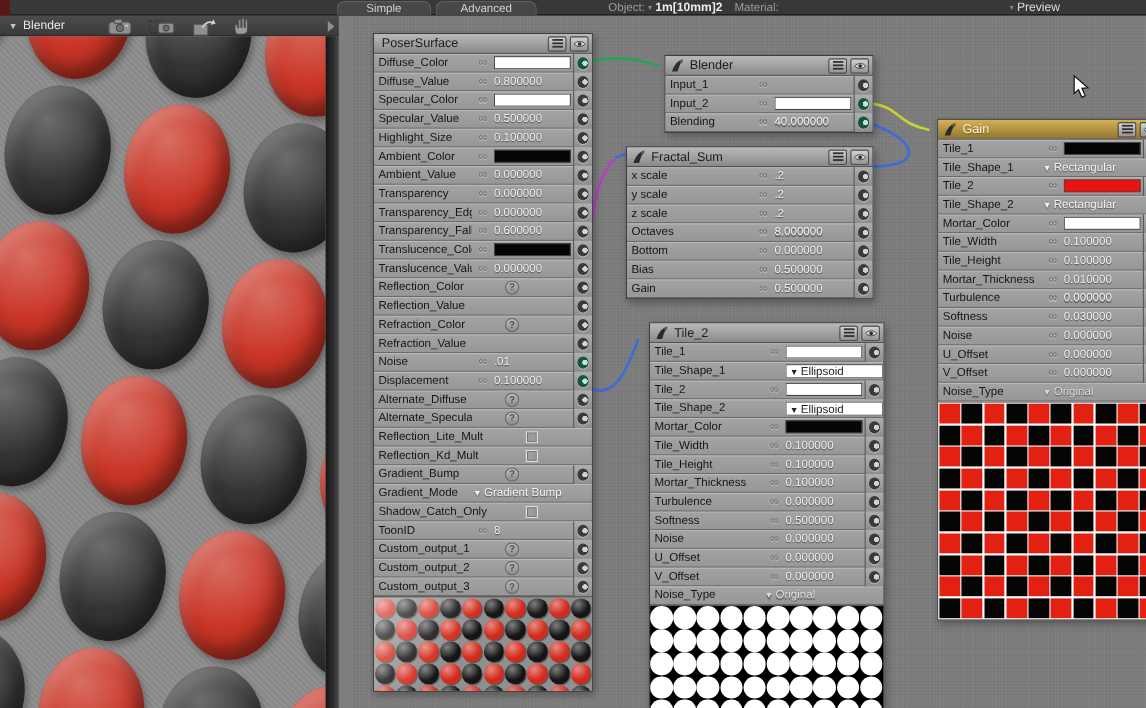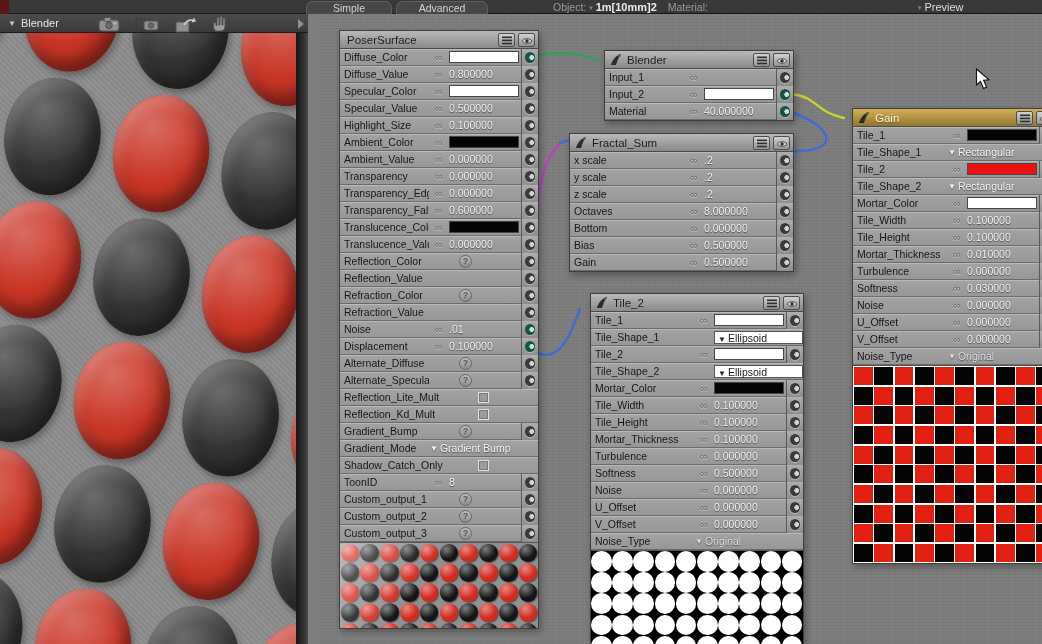--- a/index.html
+++ b/index.html
@@ -541,21 +541,21 @@
           <span class="rlabel">Input_2</span>
           <span class="chain">∞</span>
           <span class="vcol">
             <span class="sw" style="background: rgb(255, 255, 255);"></span>
           </span>
           <span class="plugcell">
             <span class="plug on"></span>
           </span>
         </div>
         <div class="row">
-          <span class="rlabel">Material</span>
+          <span class="rlabel">Blending</span>
           <span class="chain">∞</span>
           <span class="vcol">
             <span class="val">40.000000</span>
           </span>
           <span class="plugcell">
             <span class="plug on"></span>
           </span>
         </div>
       </div>
       <div class="node" style="left: 249px; top: 119px; width: 225px;">

